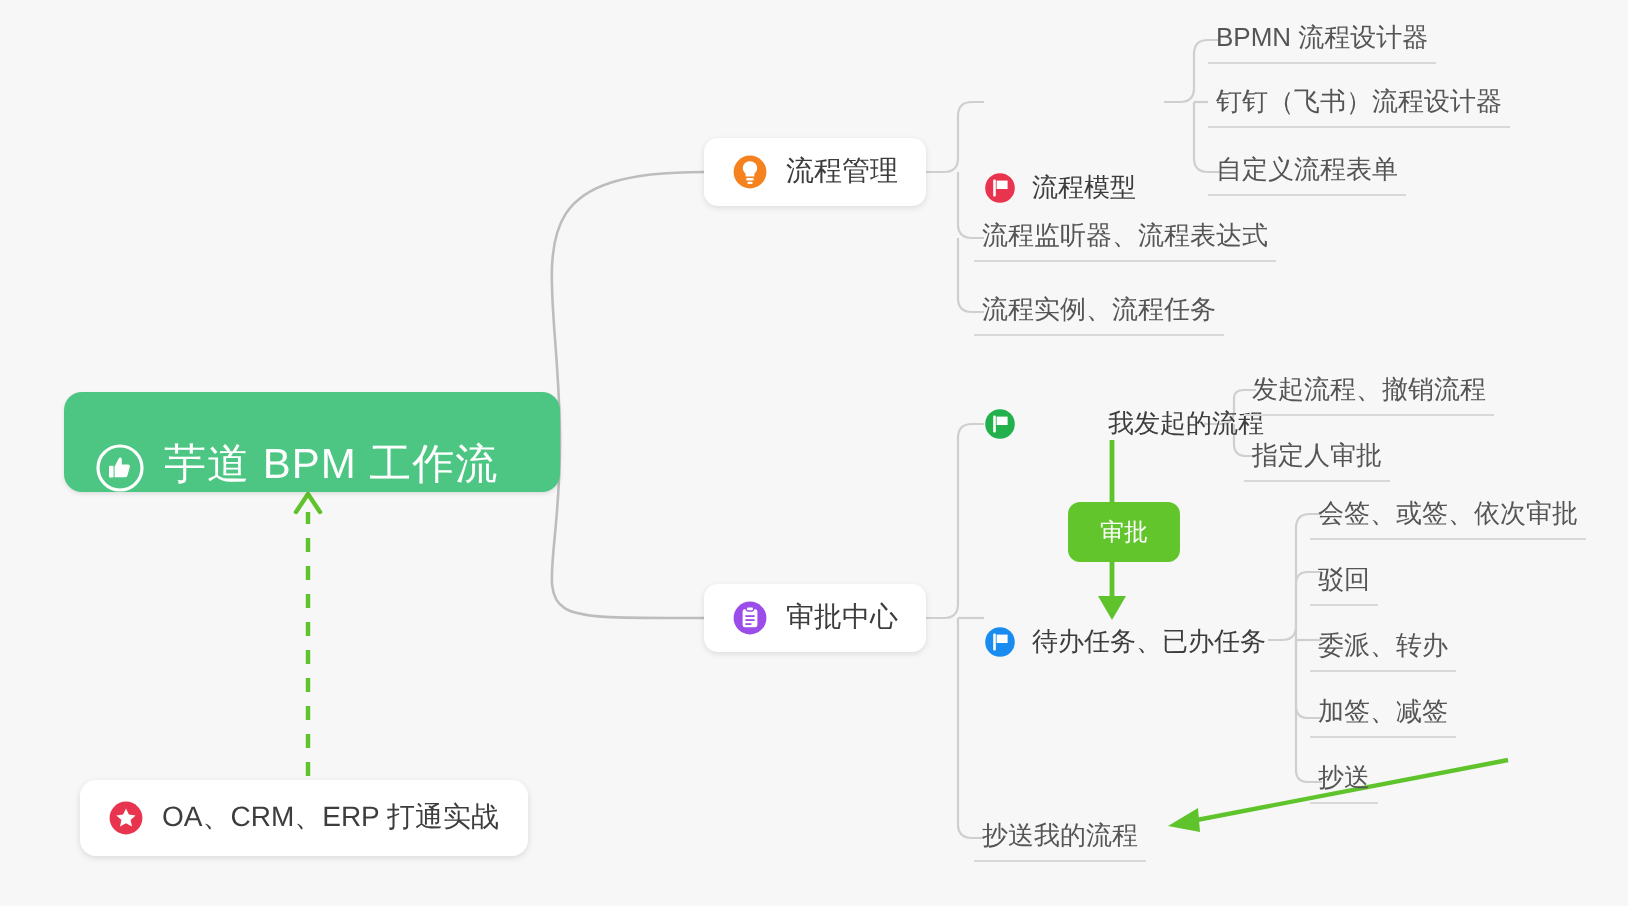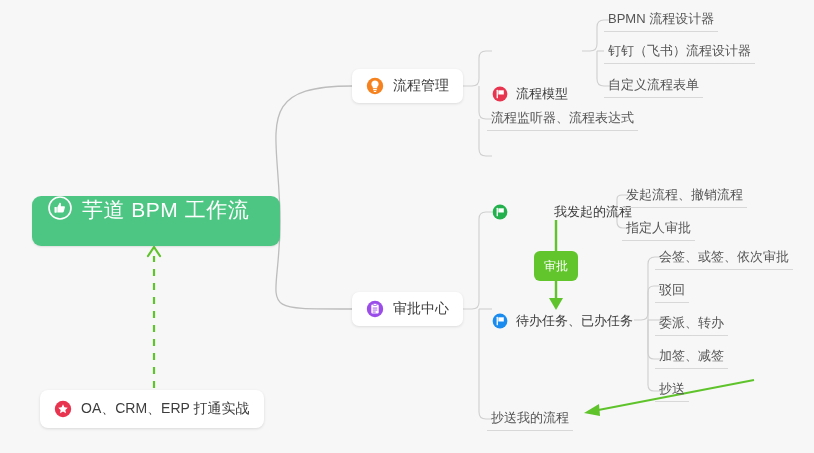--- a/index.html
+++ b/index.html
@@ -12,21 +12,21 @@
   }
   #stage{position:absolute;left:0;top:0;width:814px;height:453px;}
   #wires{position:absolute;left:0;top:0;width:814px;height:453px;pointer-events:none;}
 
   .node{position:absolute;box-sizing:border-box;white-space:nowrap;}
 
   
   .root{
     left:32px;top:196px;width:248px;height:50px;
     background:#4ec683;border-radius:9px;
-    display:flex;align-items:flex-start;gap:10px;
+    display:flex;align-items:flex-end;gap:10px;
     padding:0 16px;
     box-shadow:0 1px 2px rgba(0,0,0,.10);
   }
   .root .label{color:#fff;font-size:21px;letter-spacing:.5px;}
 
   
   .card{
     background:#fff;border-radius:7px;
     display:flex;align-items:center;gap:9px;
     padding:0 14px;height:34px;
@@ -50,21 +50,21 @@
     left:40px;top:390px;height:38px;
     background:#fff;border-radius:8px;
     display:flex;align-items:center;gap:9px;
     padding:0 14px;
     box-shadow:0 1px 3px rgba(0,0,0,.12);
   }
   .callout .label{color:#3d3d3d;font-size:14px;}
 
   
   .badge{
-    left:534px;top:251px;width:44px;height:30px;
+    left:534px;top:251px;width:56px;height:30px;
     background:#62c52c;border-radius:6px;
     display:flex;align-items:center;justify-content:center;
   }
   .badge .label{color:#fff;font-size:12px;}
 
   
   .ic{display:inline-block;flex:0 0 auto;line-height:0;}
   .ic svg{display:block;}
 </style>
 </head>
@@ -170,20 +170,23 @@
   </div>
   <div class="node leaf" style="left:604px;top:40px;">
     <span class="label" style="border-bottom: 1px solid rgb(216, 216, 216);">钉钉（飞书）流程设计器</span>
   </div>
   <div class="node leaf" style="left:604px;top:74px;">
     <span class="label" style="border-bottom: 1px solid rgb(216, 216, 216); text-align: center;">自定义流程表单</span>
   </div>
 
   <div class="node leaf" style="left:487px;top:107px;">
     <span class="label" style="border-bottom: 1px solid rgb(216, 216, 216);">流程监听器、流程表达式</span>
+  </div>
+  <div class="node leaf" style="left:487px;top:144px;">
+    <span class="label" style="border-bottom: 1px solid rgb(216, 216, 216);">流程实例、流程任务</span>
   </div>
 
   <div class="node card" style="left:352px;top:292px;">
     <span class="ic">
       <svg width="18" height="18" viewBox="0 0 18 18">
         <circle cx="9" cy="9" r="8.2" fill="#9b4dea"></circle>
         <rect x="5.3" y="4.6" width="7.4" height="9" rx="1.1" fill="#ffffff"></rect>
         <rect x="7.2" y="3.4" width="3.6" height="2.1" rx="0.7" fill="#ffffff" stroke="#9b4dea" stroke-width="0.7"></rect>
         <rect x="6.7" y="7.6" width="4.6" height="0.9" fill="#9b4dea"></rect>
         <rect x="6.7" y="9.6" width="4.6" height="0.9" fill="#9b4dea"></rect>

